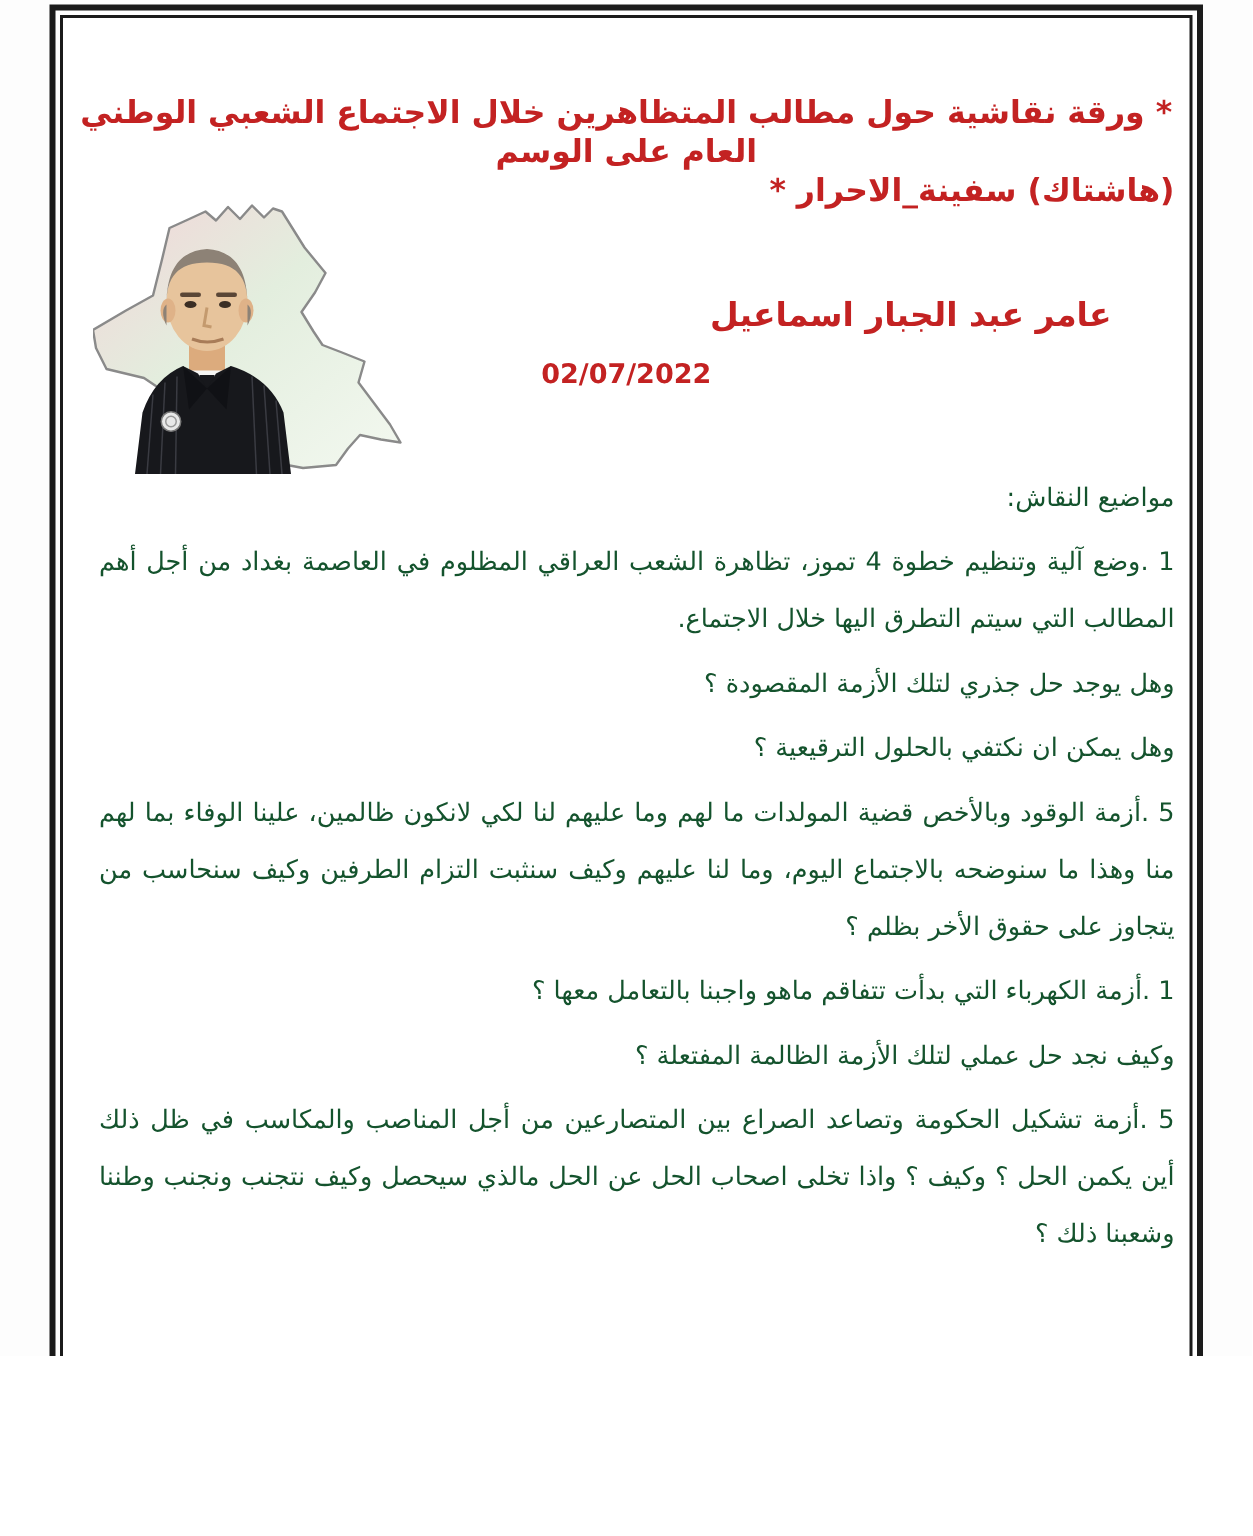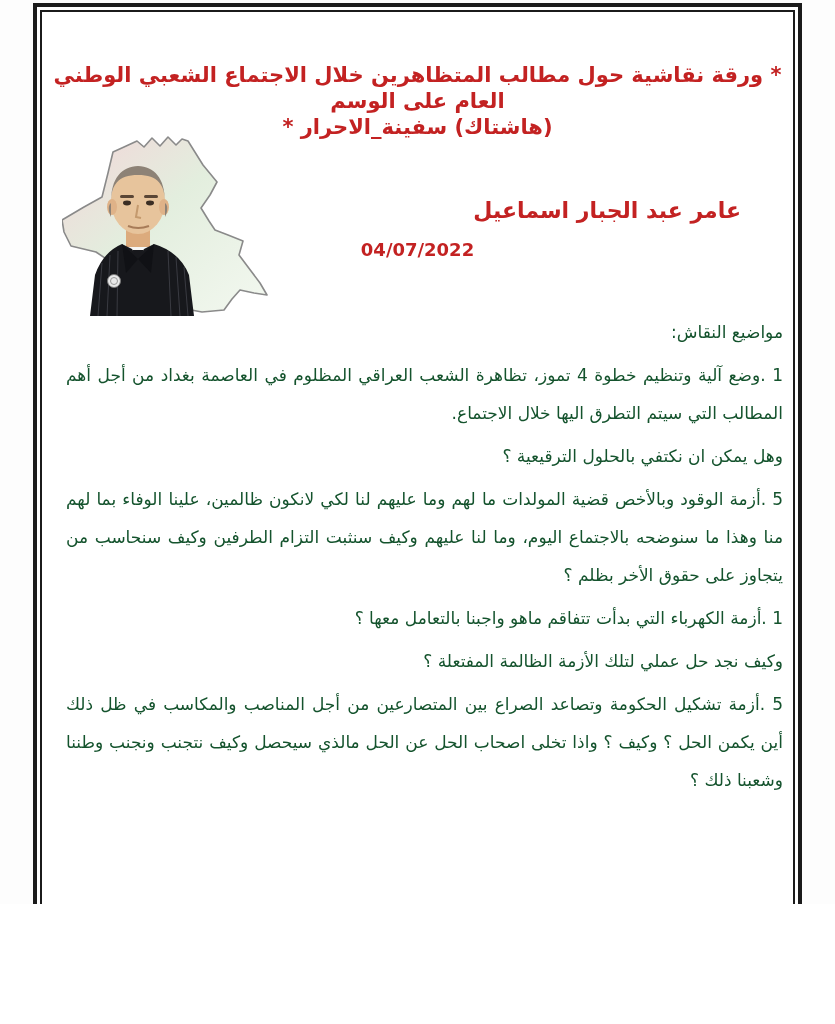--- a/index.html
+++ b/index.html
@@ -34,21 +34,21 @@
     position: absolute;
     left: 10px;
     right: 10px;
     text-align: center;
     color: #c32222;
     font-weight: bold;
     font-size: 21px;
     line-height: 26px;
   }
   .title-1 { top: 50px; }
-  .title-2 { top: 102px; }
+  .title-2 { top: 102px; text-align: right; }
   .portrait-box {
     position: absolute;
     left: 20px;
     top: 121px;
     width: 206px;
     height: 183px;
   }
   .author-line {
     position: absolute;
     top: 186px;
@@ -165,25 +165,26 @@
             </g>
 
             <circle cx="52" cy="148" r="6.5" fill="#e8e8e8" stroke="#777" stroke-width="1"></circle>
             <circle cx="52" cy="148" r="3.5" fill="none" stroke="#999" stroke-width="1"></circle>
           </g>
         </svg>
       </div>
 
       <div class="author-line">عامر عبد الجبار اسماعيل</div>
 
-      <div class="date-line">04/07/2022</div>
+      <div class="date-line">02/07/2022</div>
 
       <div class="doc-body">
         <p class="section-label">مواضيع النقاش:</p>
         <p>1 .وضع آلية وتنظيم خطوة 4 تموز، تظاهرة الشعب العراقي المظلوم في العاصمة بغداد من أجل أهم المطالب التي سيتم التطرق اليها خلال الاجتماع.</p>
+        <p class="short">وهل يوجد حل جذري لتلك الأزمة المقصودة ؟</p>
         <p class="short">وهل يمكن ان نكتفي بالحلول الترقيعية ؟</p>
         <p>5 .أزمة الوقود وبالأخص قضية المولدات ما لهم وما عليهم لنا لكي لانكون ظالمين، علينا الوفاء بما لهم منا وهذا ما سنوضحه بالاجتماع اليوم، وما لنا عليهم وكيف سنثبت التزام الطرفين وكيف سنحاسب من يتجاوز على حقوق الأخر بظلم ؟</p>
         <p class="short">1 .أزمة الكهرباء التي بدأت تتفاقم ماهو واجبنا بالتعامل معها ؟</p>
         <p class="short">وكيف نجد حل عملي لتلك الأزمة الظالمة المفتعلة ؟</p>
         <p>5 .أزمة تشكيل الحكومة وتصاعد الصراع بين المتصارعين من أجل المناصب والمكاسب في ظل ذلك أين يكمن الحل ؟ وكيف ؟ واذا تخلى اصحاب الحل عن الحل مالذي سيحصل وكيف نتجنب ونجنب وطننا وشعبنا ذلك ؟</p>
       </div>
 
       <div class="page-number">1</div>
 
     </div>

